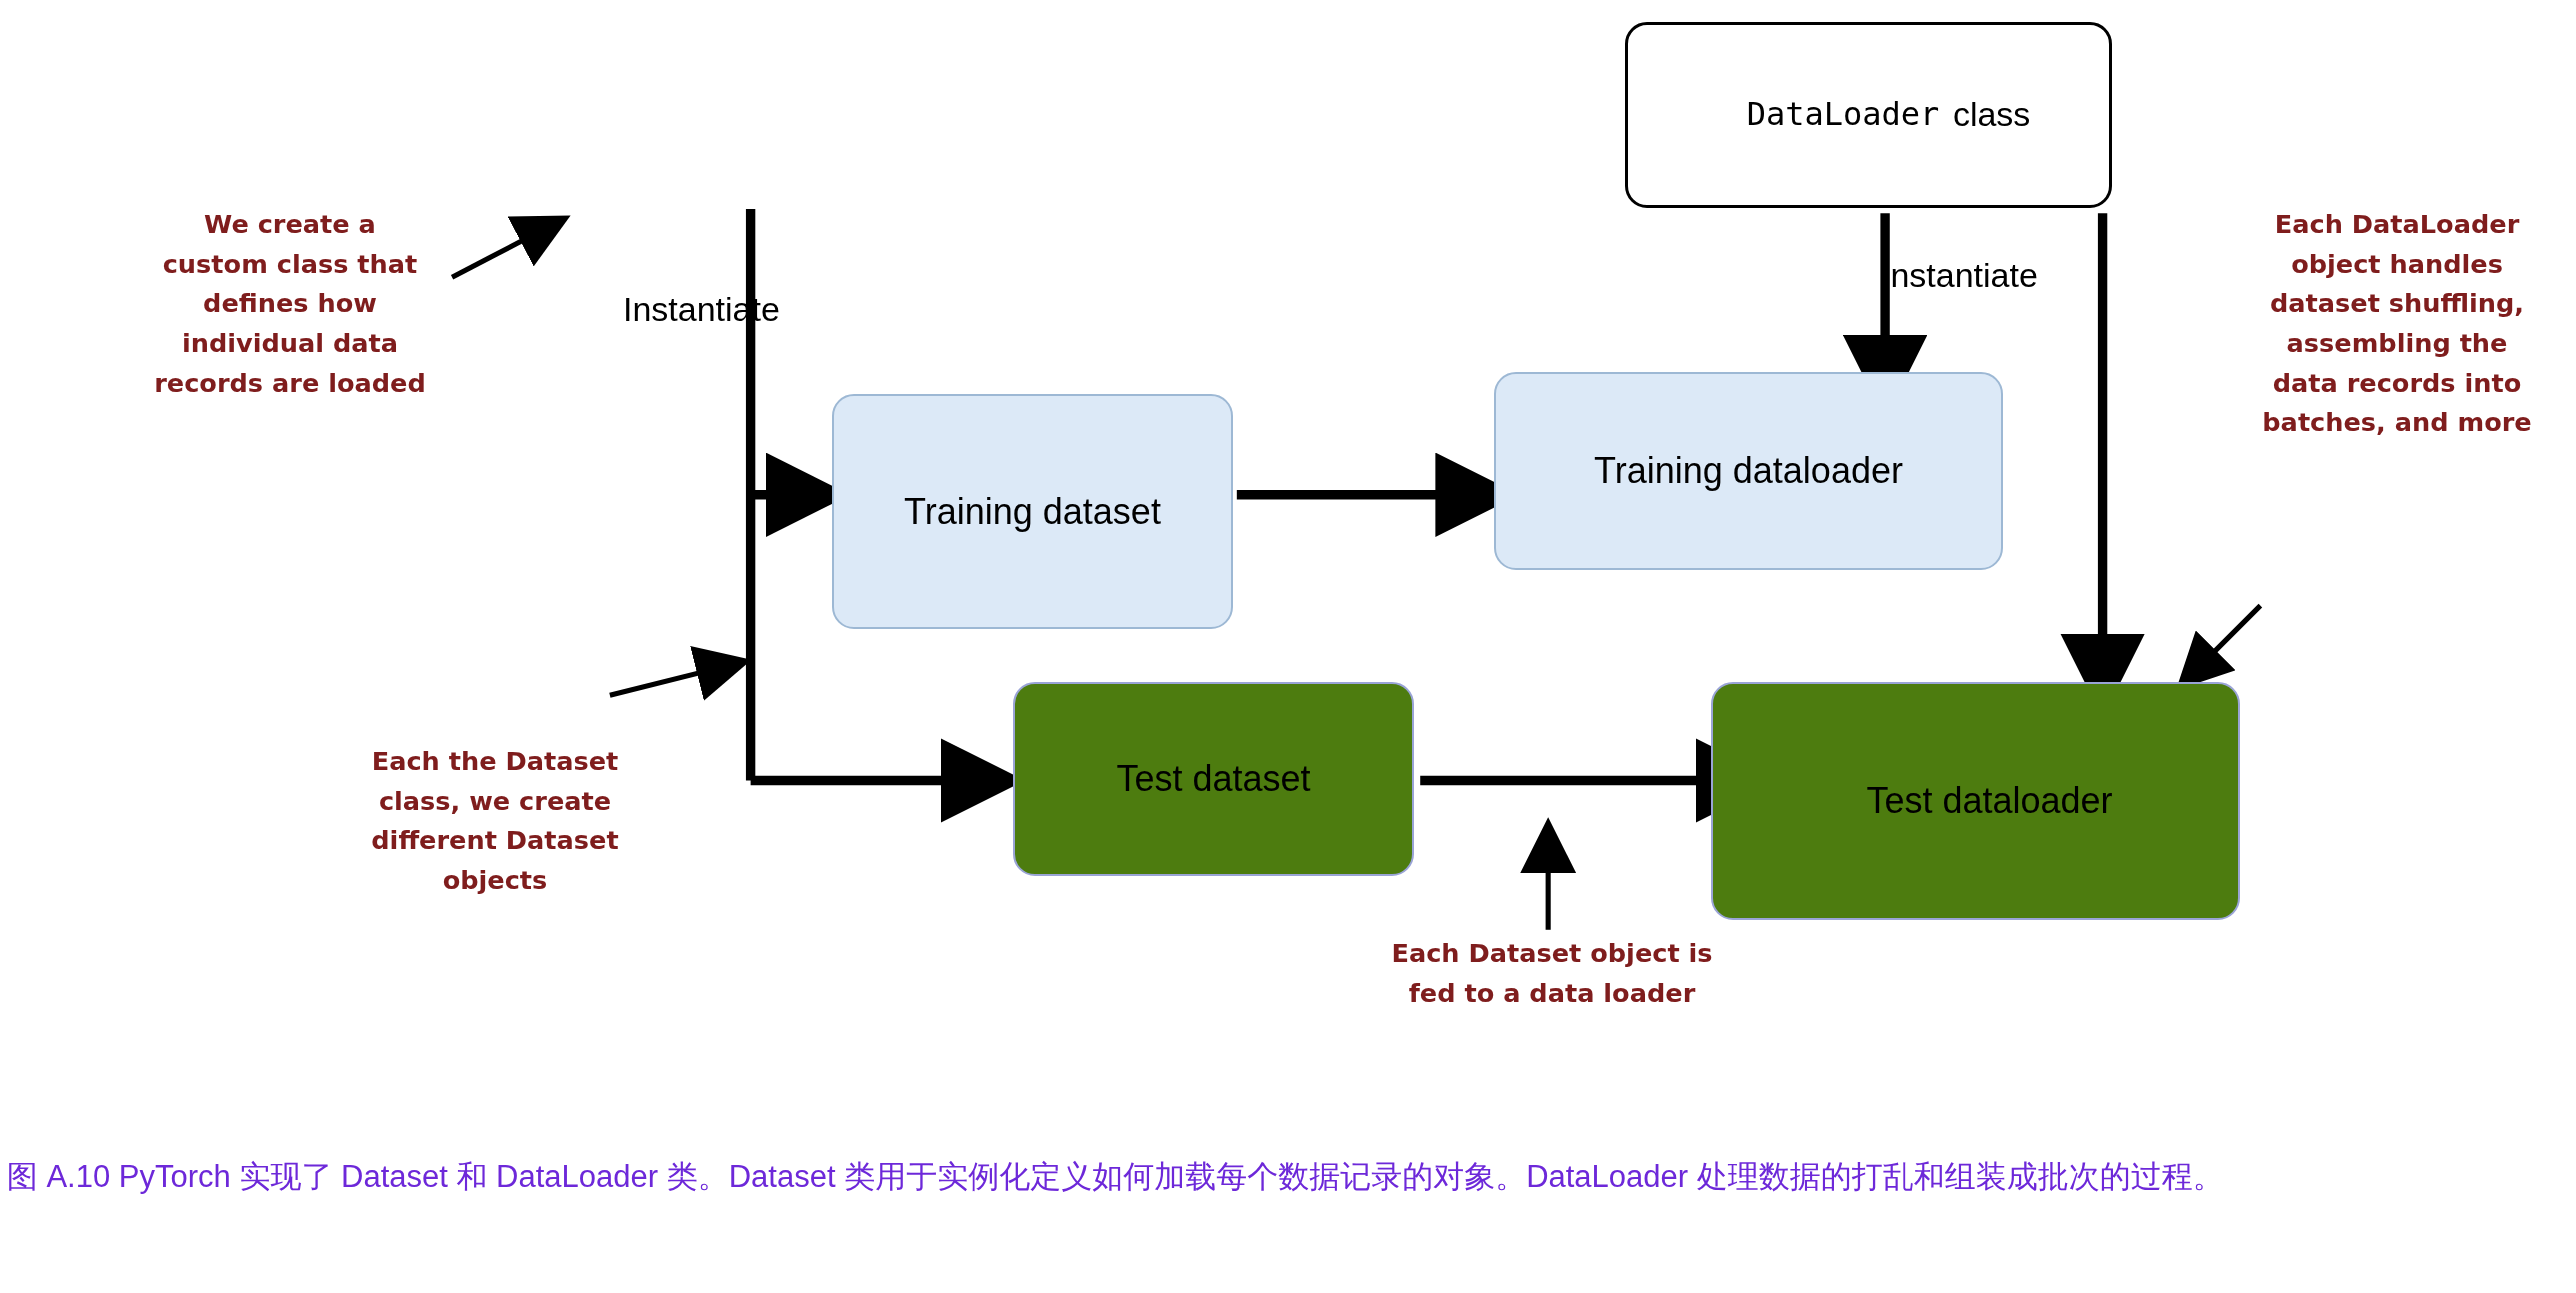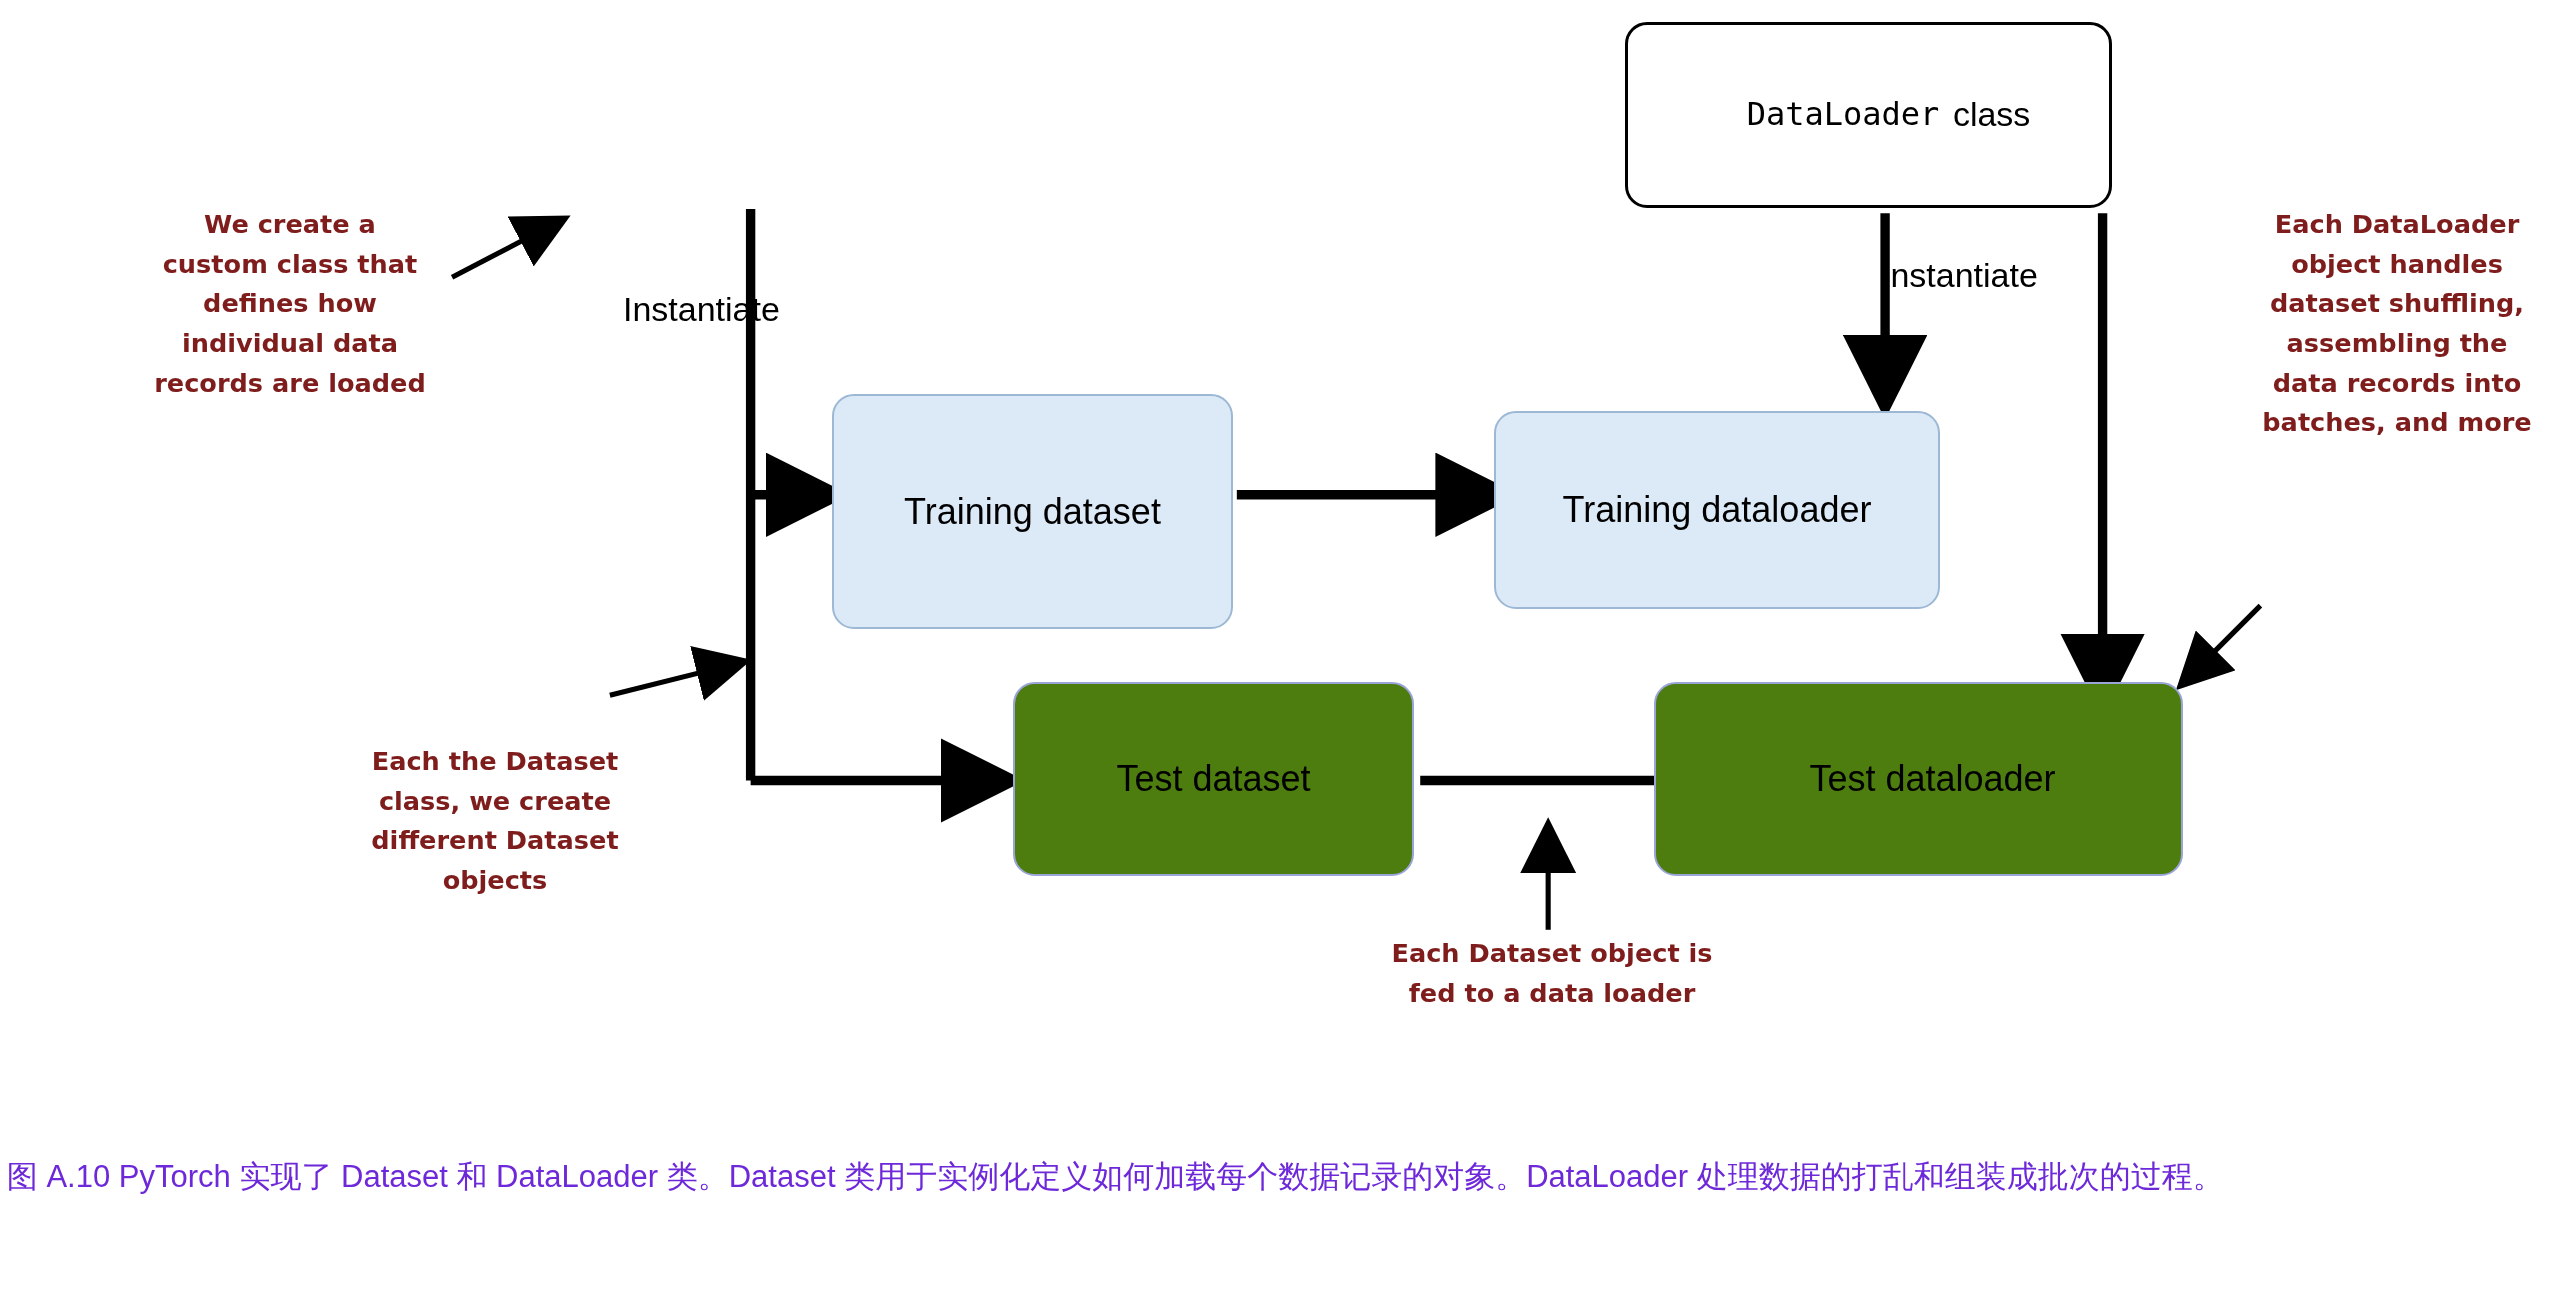--- a/index.html
+++ b/index.html
@@ -139,29 +139,29 @@
     <span style="margin-left:13.6px;">class</span>
   </div>
 
   <div class="plain-label" style="left:623px; top:290px;">Instantiate</div>
   <div class="plain-label" style="left:1881px; top:256px;">Instantiate</div>
 
   <div class="node node-dataset-train" style="left:832px; top:394px; width:401px; height:235px;">
     <span>Training dataset</span>
   </div>
 
-  <div class="node node-loader-train" style="left:1494px; top:411px; width:446px; height:198px;">
+  <div class="node node-loader-train" style="left:1494px; top:372px; width:509px; height:198px;">
     <span>Training dataloader</span>
   </div>
 
   <div class="node node-dataset-test" style="left:1013px; top:682px; width:401px; height:194px;">
     <span>Test dataset</span>
   </div>
 
-  <div class="node node-loader-test" style="left:1654px; top:682px; width:529px; height:194px;padding-left:28px;">
+  <div class="node node-loader-test" style="left:1711px; top:682px; width:529px; height:238px;padding-left:28px;">
     <span>Test dataloader</span>
   </div>
 
   <div class="annot" style="left:111px; top:205px; width:358px; white-space:pre-line;">We create a
 custom class that
 defines how
 individual data
 records are loaded</div>
 
   <div class="annot" style="left:316px; top:742px; width:358px; white-space:pre-line;">Each the Dataset

